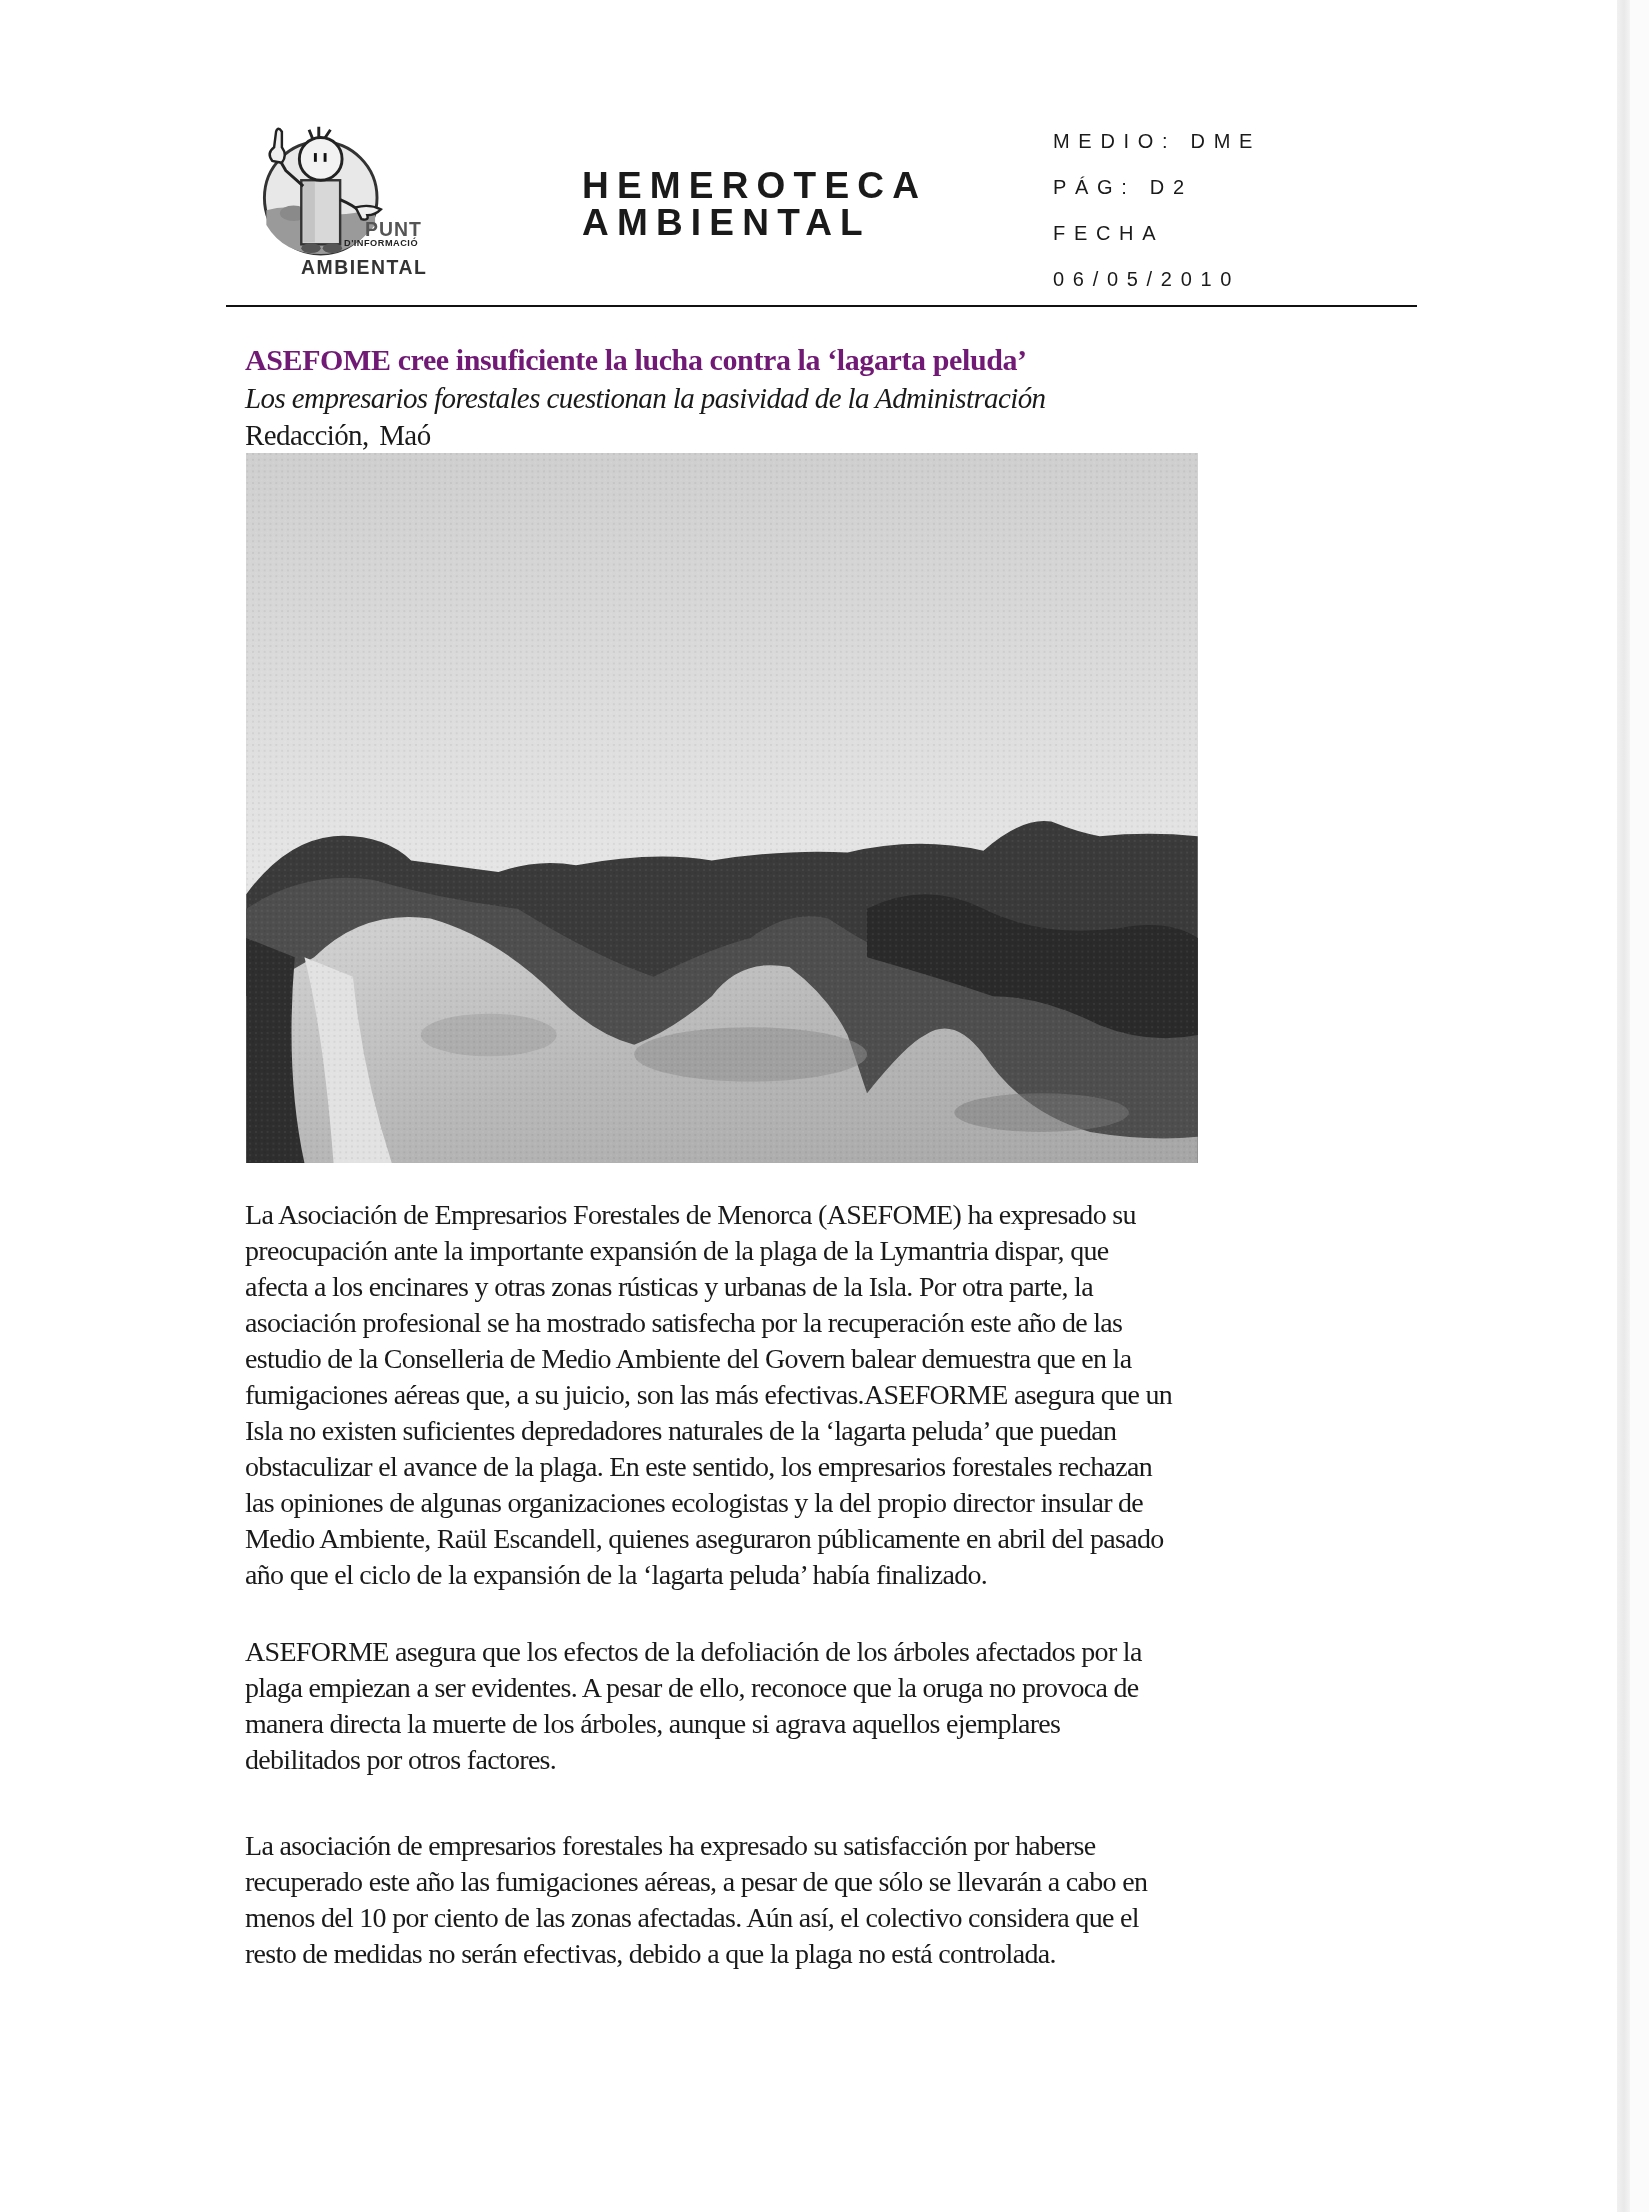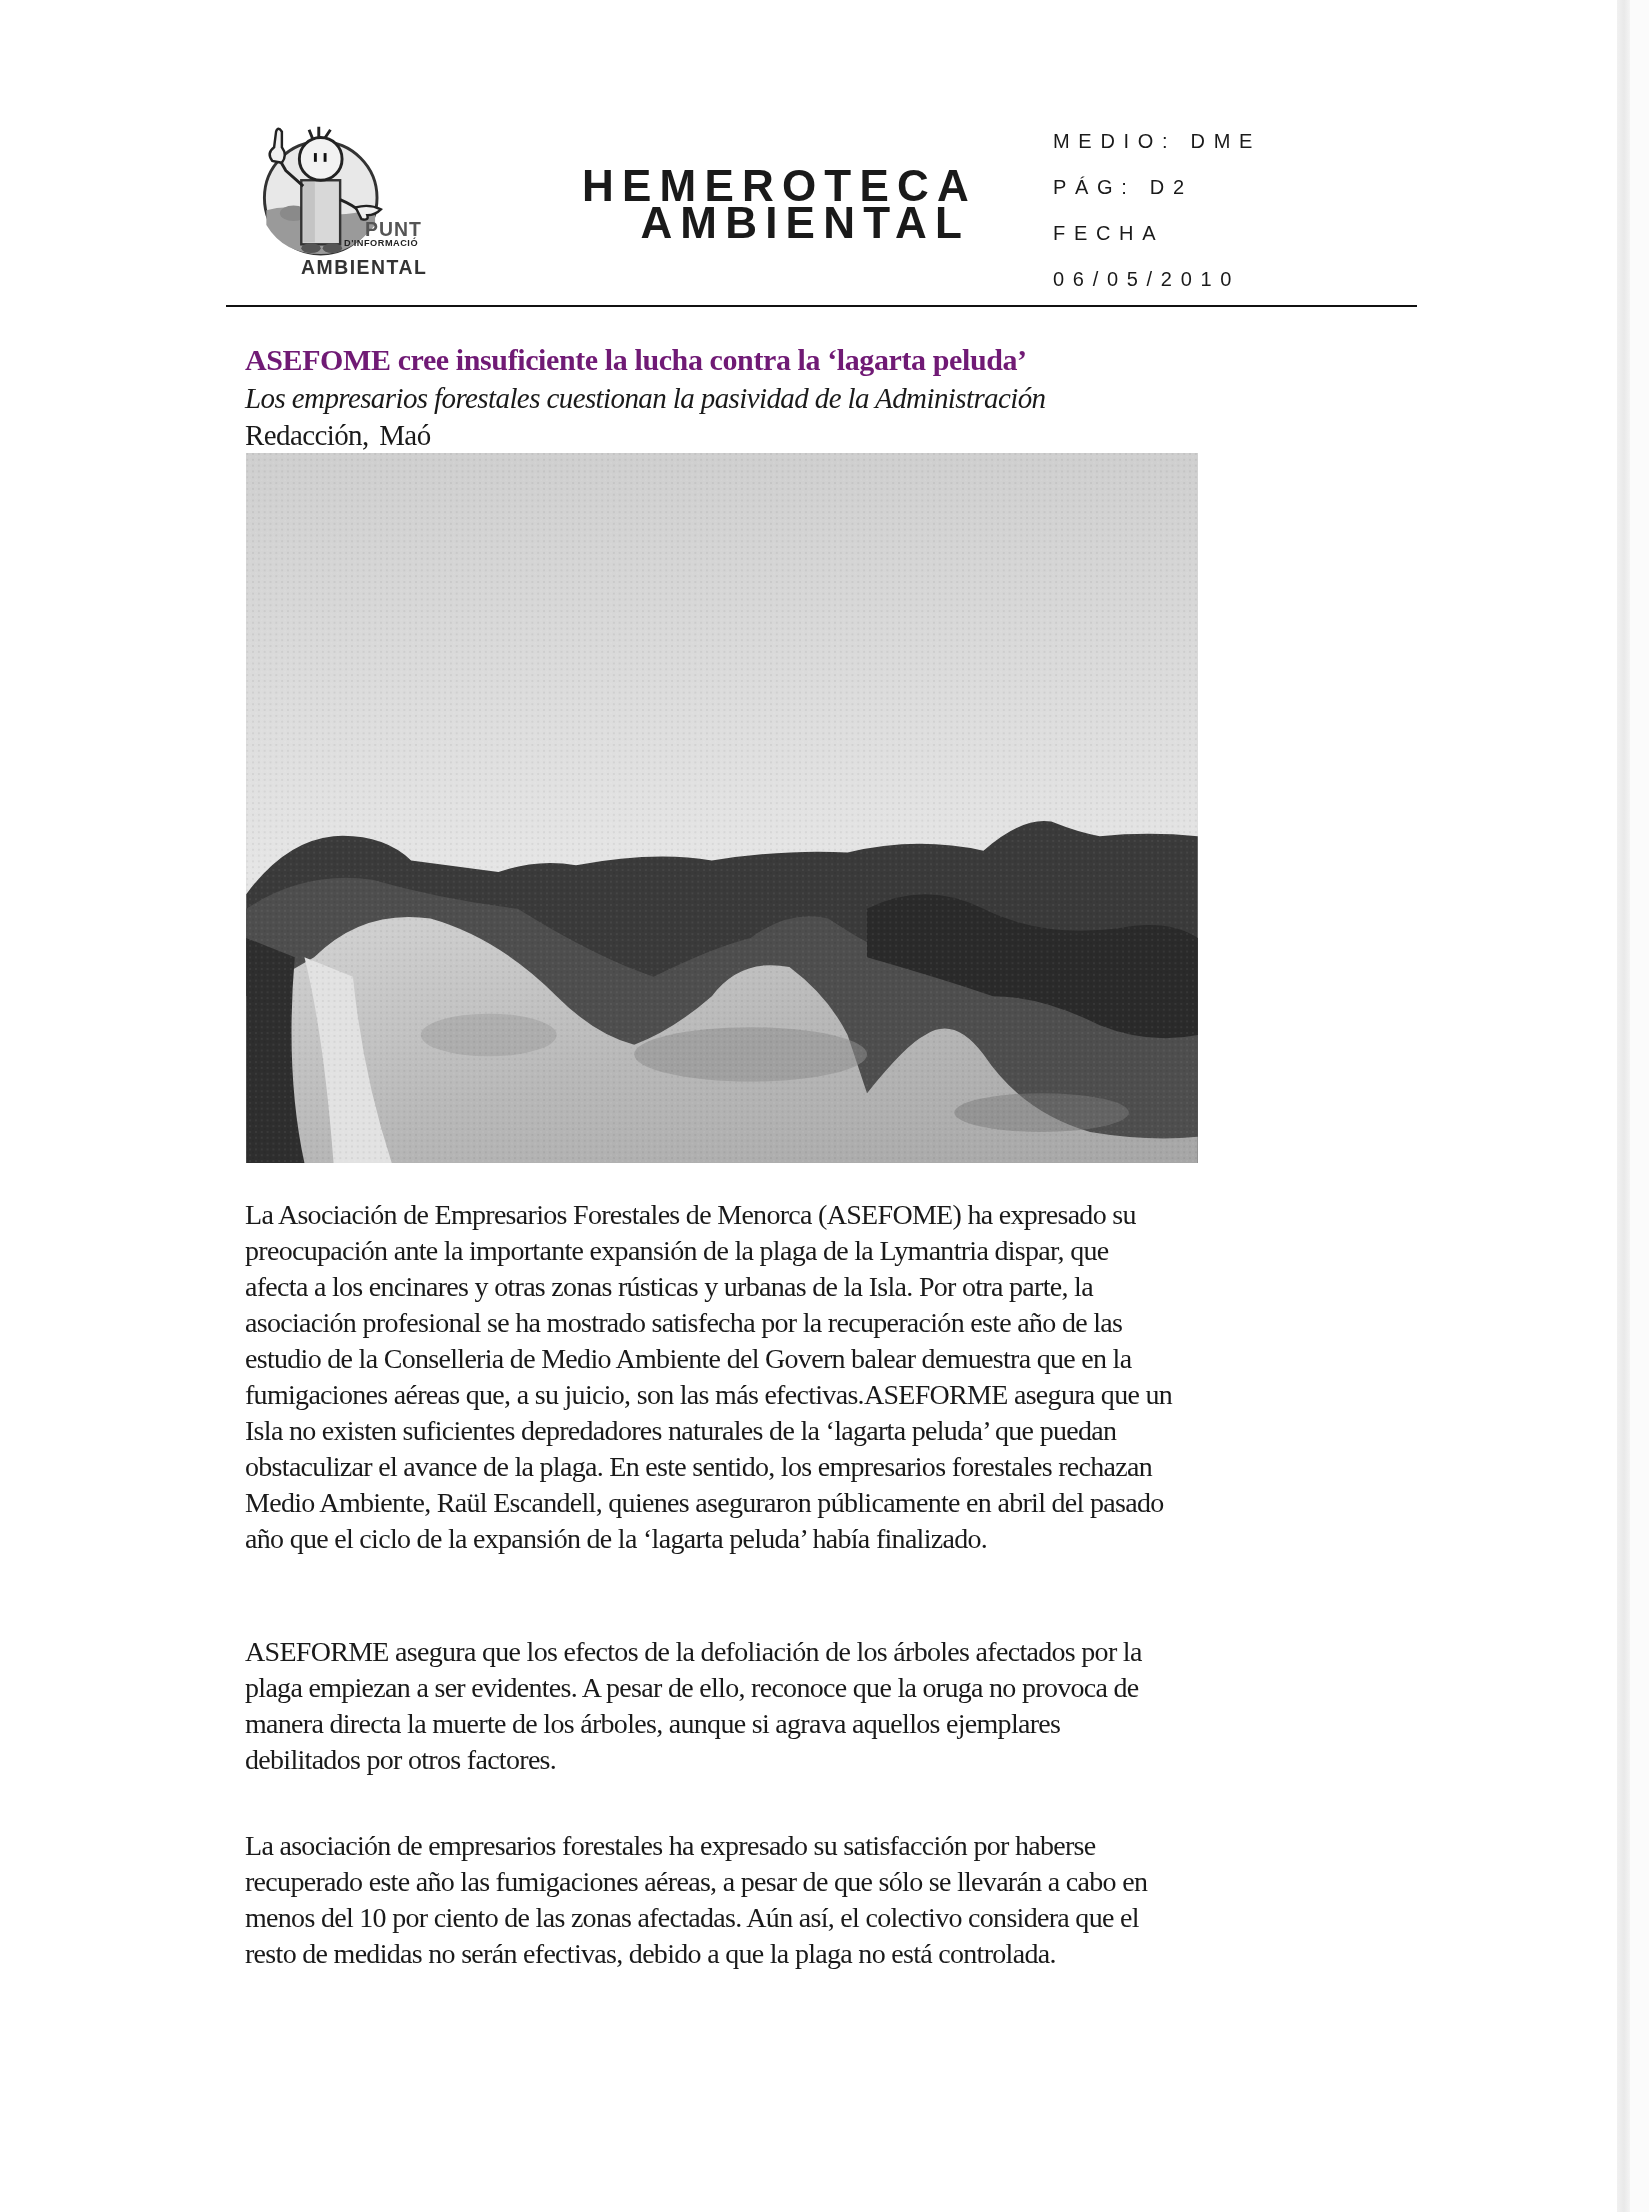--- a/index.html
+++ b/index.html
@@ -28,22 +28,22 @@
       position: absolute; font-family: "Liberation Sans", sans-serif; font-weight: bold;
       color: #333; letter-spacing: 1px;
     }
     .logo-punt { left: 120px; top: 100px; font-size: 19.4px; color: #555; }
     .logo-info { left: 99px; top: 120px; font-size: 9.2px; color: #222; letter-spacing: 0.5px; }
     .logo-amb { left: 56px; top: 138px; font-size: 19.4px; color: #333; letter-spacing: 1.5px; }
 
     .hemeroteca {
       position: absolute; left: 582px; top: 167px; width: 388px;
       font-family: "Liberation Sans", sans-serif; font-weight: bold;
-      font-size: 44px; letter-spacing: 8.2px; line-height: 37px;
-      text-align: right; color: #1a1a1a;
+      font-size: 37px; letter-spacing: 8.2px; line-height: 37px;
+      text-align: left; color: #1a1a1a;
     }
     .meta {
       position: absolute; left: 1053px; top: 118px;
       font-family: "Liberation Sans", sans-serif;
       font-size: 20px; letter-spacing: 8.7px; line-height: 46px;
       color: #1a1a1a;
     }
     .meta div { white-space: nowrap; }
     .rule {
       position: absolute; left: 226px; top: 305px; width: 1191px; height: 1.9px;
@@ -180,20 +180,21 @@
 
 <div class="body-text p1">
   <span class="line">La Asociación de Empresarios Forestales de Menorca (ASEFOME) ha expresado su</span>
   <span class="line">preocupación ante la importante expansión de la plaga de la Lymantria dispar, que</span>
   <span class="line">afecta a los encinares y otras zonas rústicas y urbanas de la Isla. Por otra parte, la</span>
   <span class="line">asociación profesional se ha mostrado satisfecha por la recuperación este año de las</span>
   <span class="line">estudio de la Conselleria de Medio Ambiente del Govern balear demuestra que  en la</span>
   <span class="line">fumigaciones aéreas que, a su juicio, son las más efectivas.ASEFORME asegura que un</span>
   <span class="line">Isla no existen suficientes depredadores naturales de la ‘lagarta peluda’ que puedan</span>
   <span class="line">obstaculizar el avance de la plaga. En este sentido, los empresarios forestales rechazan</span>
+  <span class="line">las opiniones de algunas organizaciones ecologistas y la del propio director insular de</span>
   <span class="line">Medio Ambiente, Raül Escandell, quienes aseguraron públicamente en abril del pasado</span>
   <span class="line">año que el ciclo de la expansión de la ‘lagarta peluda’ había finalizado.</span>
 </div>
 
 <div class="body-text p2">
   <span class="line">ASEFORME asegura que los efectos de la defoliación de los árboles afectados por la</span>
   <span class="line">plaga empiezan a ser evidentes. A pesar de ello, reconoce que la oruga no provoca de</span>
   <span class="line">manera directa la muerte de los árboles, aunque si agrava aquellos ejemplares</span>
   <span class="line">debilitados por otros factores.</span>
 </div>

